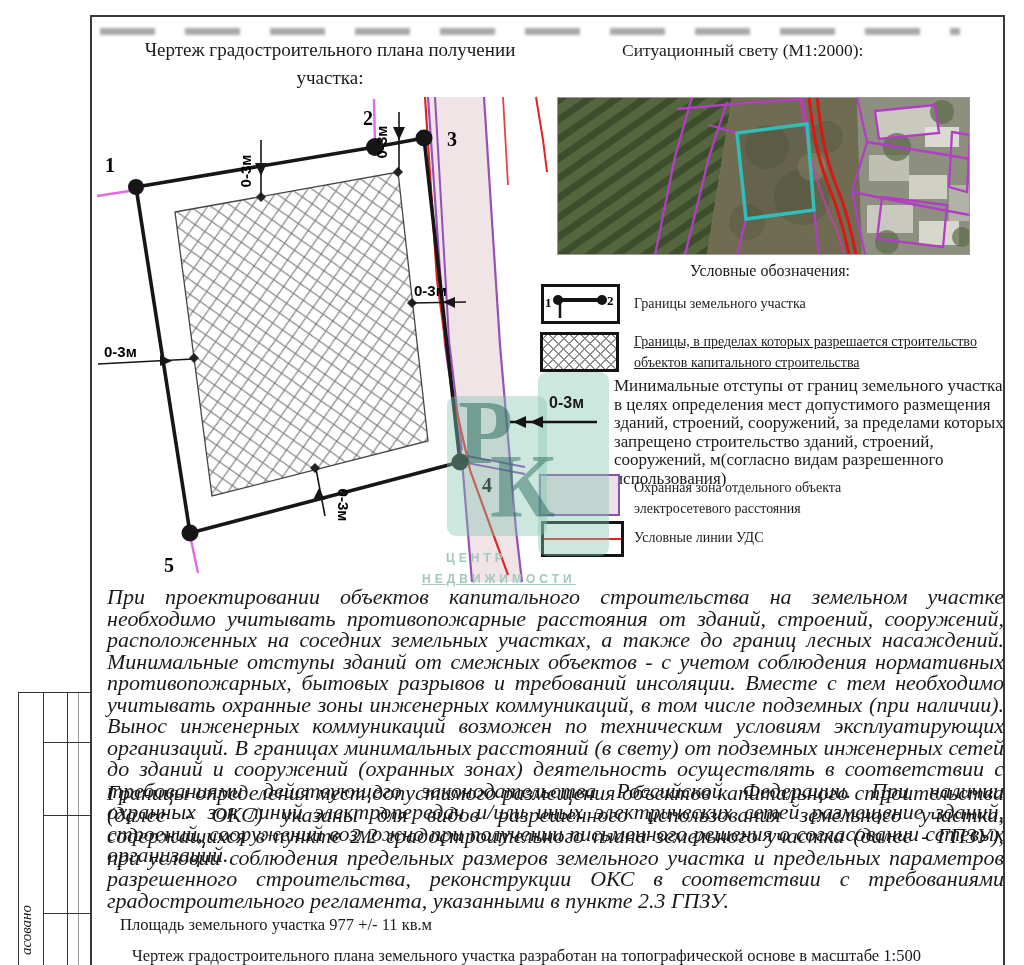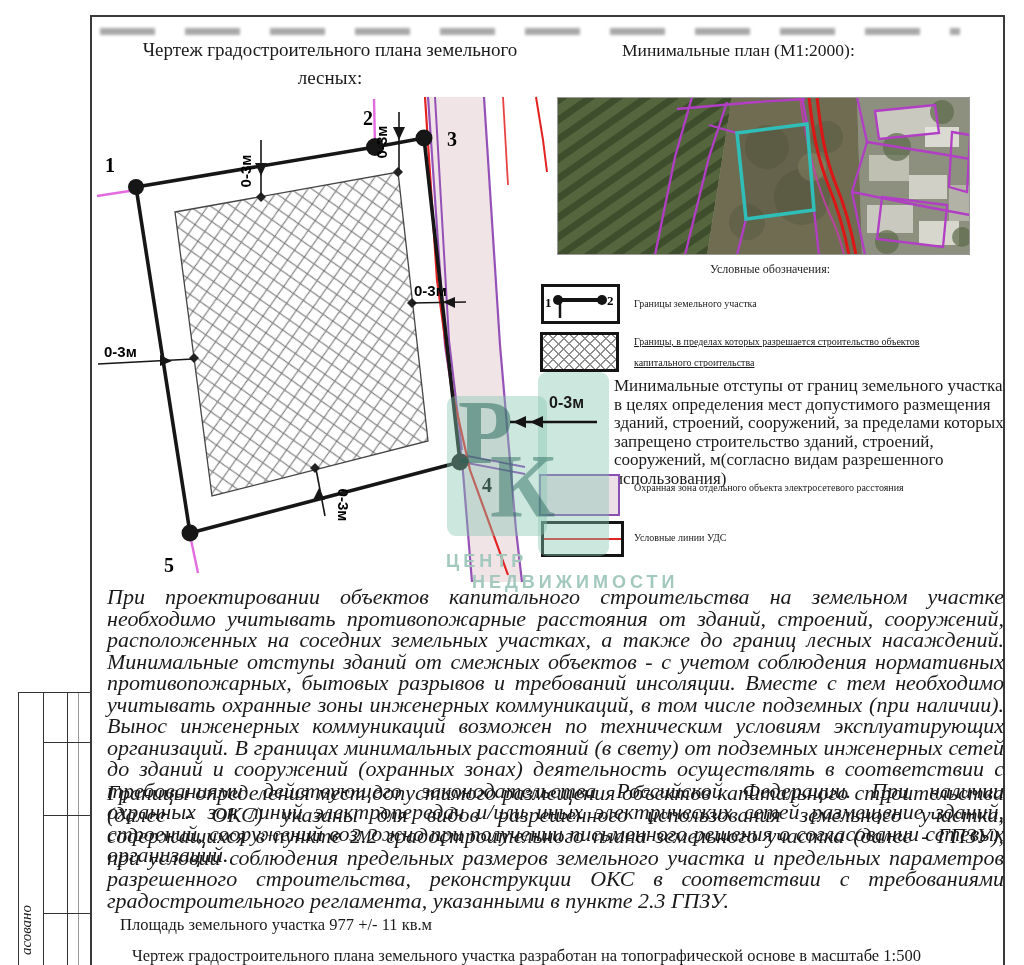--- a/index.html
+++ b/index.html
@@ -7,51 +7,51 @@
        font-family:"Liberation Serif",serif;color:#1a1a1a;}
   .abs{position:absolute;}
   .frame{left:90px;top:15px;width:915px;height:950px;border:2.5px solid #3a3a3a;border-bottom:none;box-sizing:border-box;z-index:0;}
   .scanband{left:100px;top:28px;width:860px;height:7px;z-index:0;
     background:repeating-linear-gradient(90deg,rgba(80,80,80,.5) 0 55px,rgba(80,80,80,0) 55px 85px);
     filter:blur(1.6px);}
   .title-left{left:130px;top:36px;width:400px;text-align:center;font-size:19px;line-height:1.45;z-index:2;}
   .title-right{left:622px;top:40px;font-size:17.5px;z-index:2;}
   svg{position:absolute;left:0;top:0;z-index:1;pointer-events:none;}
   .photo-svg{left:557px;top:97px;z-index:1;}
-  .legend-head{left:640px;top:262px;width:260px;text-align:center;font-size:12px;z-index:2;}
-  .lg-text{font-size:10px;line-height:21px;z-index:2;}
+  .legend-head{left:640px;top:262px;width:260px;text-align:center;font-size:16px;z-index:2;}
+  .lg-text{font-size:14px;line-height:21px;z-index:2;}
   .lg-box1{left:541px;top:284px;width:79px;height:40px;border:3.5px solid #141414;box-sizing:border-box;background:#fff;z-index:2;}
   .lg-box2{left:540px;top:332px;width:79px;height:40px;border:3.5px solid #141414;box-sizing:border-box;z-index:2;
     background:repeating-linear-gradient(45deg,rgba(120,120,120,0) 0 6px,#8f8f8f 6px 7.4px),
                repeating-linear-gradient(-45deg,rgba(120,120,120,0) 0 6px,#8f8f8f 6px 7.4px),#fff;}
   .lg-offset-label{left:549px;top:394px;font-family:"Liberation Sans",sans-serif;font-weight:bold;font-size:16px;z-index:6;}
   .lg-arrow{left:508px;top:413px;z-index:6;}
   .lg-box4{left:539px;top:474px;width:81px;height:42px;border:2.5px solid #8a4fb5;box-sizing:border-box;background:#ecdfe5;z-index:2;}
   .lg-box5{left:541px;top:521px;width:83px;height:36px;border:3.5px solid #141414;box-sizing:border-box;background:#fff;z-index:2;}
   .lg-box5 .redline{position:absolute;left:0;right:0;top:46%;border-top:2.6px solid #e32222;}
   .wm-rect{background:rgba(134,198,177,.42);border-radius:9px;z-index:3;}
   .wm-letter{font-family:"Liberation Serif",serif;font-weight:bold;color:rgba(33,99,86,.5);z-index:3;line-height:1;}
   .wm-text{font-family:"Liberation Sans",sans-serif;font-weight:bold;letter-spacing:4px;
-           color:rgba(158,198,186,.95);font-size:18px;z-index:3;}
+           color:rgba(158,198,186,.95);font-size:12px;z-index:3;}
   .para{left:107px;width:897px;font-style:italic;font-size:22px;line-height:21.5px;text-align:justify;z-index:2;}
   .footline{left:120px;font-size:16.5px;z-index:2;}
   .vline{width:0;border-left:1.5px solid #333;z-index:2;}
   .vline-thin{width:0;border-left:1px solid #9a9a9a;z-index:2;}
   .hline{height:0;border-top:1.5px solid #333;z-index:2;}
   .approved{left:-14px;top:921px;width:82px;height:18px;text-align:center;transform:rotate(-90deg);
             font-style:italic;font-size:15px;z-index:2;}
 </style>
 </head>
 <body>
 
 <div class="abs frame"></div>
 <div class="abs scanband"></div>
 
-<div class="abs title-left">Чертеж градостроительного плана земельного лесных:</div>
-<div class="abs title-right">Минимальные план (М1:2000):</div>
+<div class="abs title-left">Чертеж градостроительного плана получении участка:</div>
+<div class="abs title-right">Ситуационный свету (М1:2000):</div>
 
 <svg width="1024" height="965" viewBox="0 0 1024 965">
   <defs>
     <pattern id="xh" width="17" height="17" patternUnits="userSpaceOnUse" patternTransform="rotate(-10)">
       <path d="M0 0L17 17M17 0L0 17" stroke="#777" stroke-width="1.1" fill="none"></path>
     </pattern>
   </defs>
 
   <polygon points="428,97 484,97 500,345 516,530 522,582 472,582 462,460 445,345" fill="#efe3e6" opacity="0.95"></polygon>
   <polyline points="428,97 445,345 462,460 472,582" fill="none" stroke="#8a3fb0" stroke-width="2.2" opacity=".9"></polyline>
@@ -193,21 +193,21 @@
 <div class="abs lg-box5">
     <div class="redline"></div>
   </div>
 <div class="abs lg-text" style="left:634px;top:527px;width:300px;">Условные линии УДС</div>
 
 <div class="abs wm-rect" style="left:538px;top:372px;width:71px;height:184px;"></div>
 <div class="abs wm-rect" style="left:447px;top:396px;width:100px;height:140px;"></div>
 <div class="abs wm-letter" style="left:458px;top:388px;font-size:90px;">Р</div>
 <div class="abs wm-letter" style="left:490px;top:442px;font-size:90px;color:rgba(33,99,86,.45);">К</div>
 <div class="abs wm-text" style="left:446px;top:551px;">ЦЕНТР</div>
-<div class="abs wm-text" style="left:472px;top:572px;">НЕДВИЖИМОСТИ</div>
+<div class="abs wm-text" style="left:422px;top:572px;text-decoration:underline;">НЕДВИЖИМОСТИ</div>
 
 <div class="abs para" style="top:586px;">При проектировании объектов капитального строительства на земельном участке необходимо учитывать противопожарные расстояния от зданий, строений, сооружений, расположенных на соседних земельных участках, а также до границ лесных насаждений. Минимальные отступы зданий от смежных объектов - с учетом соблюдения нормативных противопожарных, бытовых разрывов и требований инсоляции. Вместе с тем необходимо учитывать охранные зоны инженерных коммуникаций, в том числе подземных (при наличии). Вынос инженерных коммуникаций возможен по техническим условиям эксплуатирующих организаций. В границах минимальных расстояний (в свету) от подземных инженерных сетей до зданий и сооружений (охранных зонах) деятельность осуществлять в соответствии с требованиями действующего законодательства Российской Федерации. При наличии охранных зон линий электропередач и/или иных электрических сетей размещение зданий, строений, сооружений возможно при получении письменного решения о согласовании сетевых организаций.</div>
 <div class="abs para" style="top:782px;">Границы определения мест допустимого размещения объектов капитального строительства (далее - ОКС) указаны для видов разрешенного использования земельного участка, содержащихся в пункте 2.2 градостроительного плана земельного участка (далее - ГПЗУ), при условии соблюдения предельных размеров земельного участка и предельных параметров разрешенного строительства, реконструкции ОКС в соответствии с требованиями градостроительного регламента, указанными в пункте 2.3 ГПЗУ.</div>
 
 <div class="abs footline" style="top:915px;text-align:right;">Площадь земельного участка 977 +/- 11 кв.м</div>
 <div class="abs footline" style="top:946px;margin-left:12px;">Чертеж градостроительного плана земельного участка разработан на топографической основе в масштабе 1:500</div>
 
 <div class="abs vline" style="left:18px;top:692px;height:273px;"></div>
 <div class="abs vline" style="left:43px;top:692px;height:273px;"></div>
 <div class="abs vline" style="left:67px;top:692px;height:273px;"></div>

